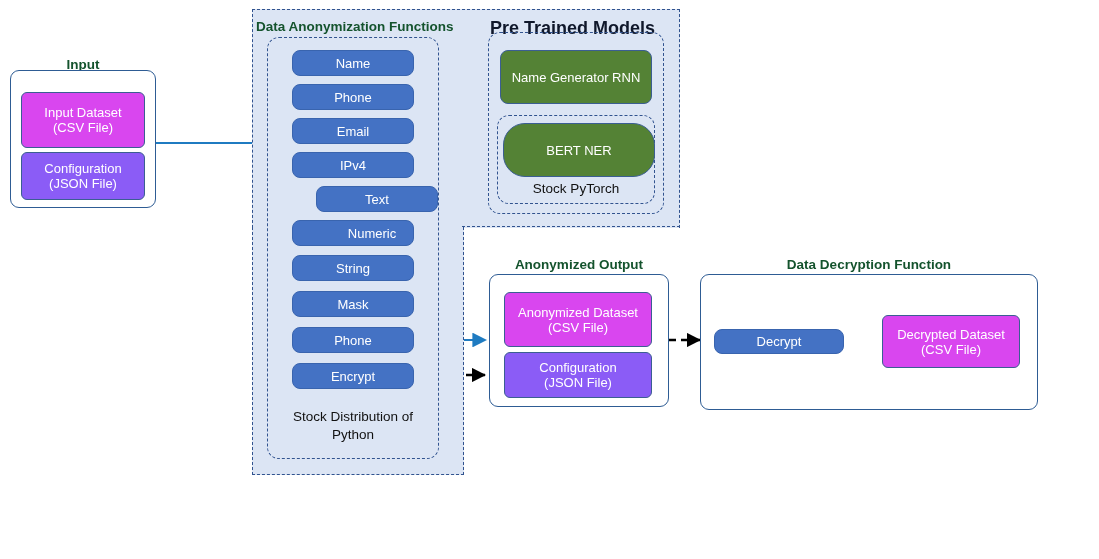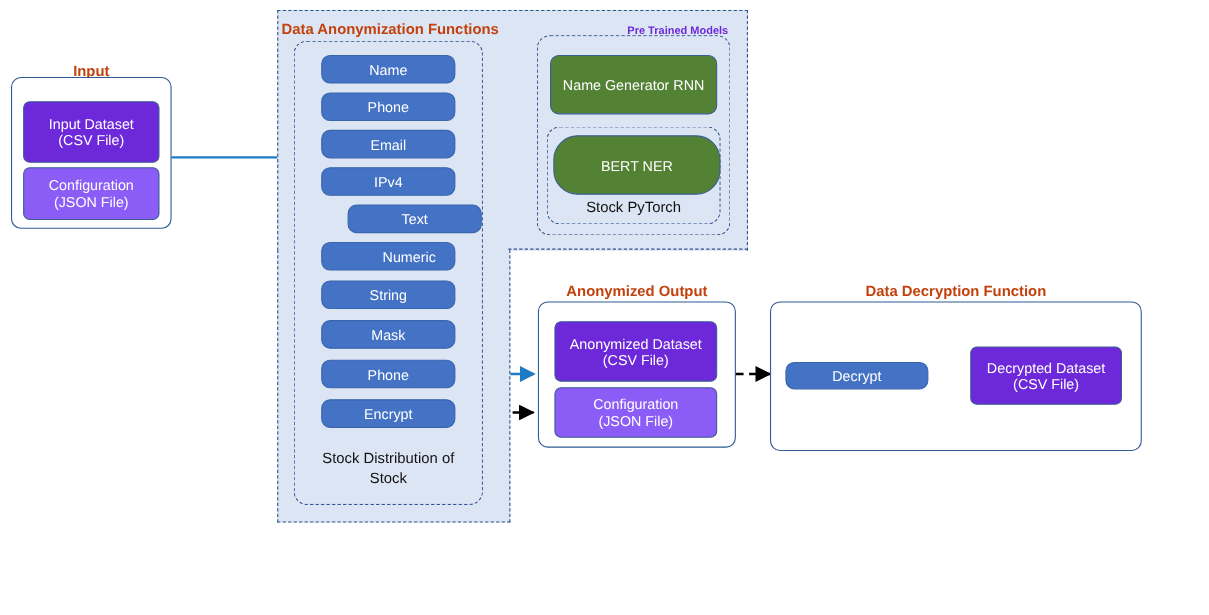--- a/index.html
+++ b/index.html
@@ -16,30 +16,30 @@
     height: 559px;
     background: #ffffff;
     overflow: hidden;
   }
   .abs { position: absolute; box-sizing: border-box; }
 
   
   .caption {
     font-weight: bold;
     font-size: 13.5px;
-    color: #c2410c;
+    color: #14532d;
     text-align: center;
     white-space: nowrap;
     line-height: 16px;
   }
   .caption-sm {
     font-weight: bold;
-    font-size: 10px;
-    color: #6d28d9;
-    text-align: right;
+    font-size: 18px;
+    color: #0f172a;
+    text-align: left;
     white-space: nowrap;
     line-height: 15px;
   }
 
   
   .white-box {
     background: #ffffff;
     border: 1.4px solid #2E5C94;
     border-radius: 9px;
   }
@@ -63,21 +63,21 @@
     align-items: center;
     justify-content: center;
     text-align: center;
     color: #ffffff;
     font-size: 13px;
     line-height: 15px;
     border-radius: 6px;
     padding: 0 4px;
   }
   .node.blue   { background: #4472C4; border: 1px solid #3964AE; }
-  .node.gold   { background: #6d28d9; border: 1.2px solid #3B5E92; }
+  .node.gold   { background: #d946ef; border: 1.2px solid #3B5E92; }
   .node.orange { background: #8b5cf6; border: 1.2px solid #3B5E92; }
   .node.green  { background: #548235; border: 1.2px solid #3B5E92; }
   .node.pill   { border-radius: 22px; }
   .node.r8     { border-radius: 8px; }
 
   .node .two-line { display: block; }
 
   
   .plain-label {
     font-size: 13.5px;
@@ -197,21 +197,21 @@
   </div>
   <div class="abs node blue r8" style="left:292px; top:327px; width:122px; height:26px;">
     <span>Phone</span>
   </div>
   <div class="abs node blue r8" style="left:292px; top:363px; width:122px; height:26px;">
     <span>Encrypt</span>
   </div>
 
   <div class="abs plain-label" style="left:272px; top:408px; width:162px;">
     <span>Stock Distribution of</span><br>
-    <span>Stock</span>
+    <span>Python</span>
   </div>
 
   <div class="abs caption-sm" style="left:490px; top:21px; width:172px;">Pre Trained Models</div>
 
   <div class="abs dash-plain dash-round" style="left:488px; top:32px; width:176px; height:182px;"></div>
 
   <div class="abs node green r8" style="left:500px; top:50px; width:152px; height:54px;">
     <span>Name Generator RNN</span>
   </div>
 

